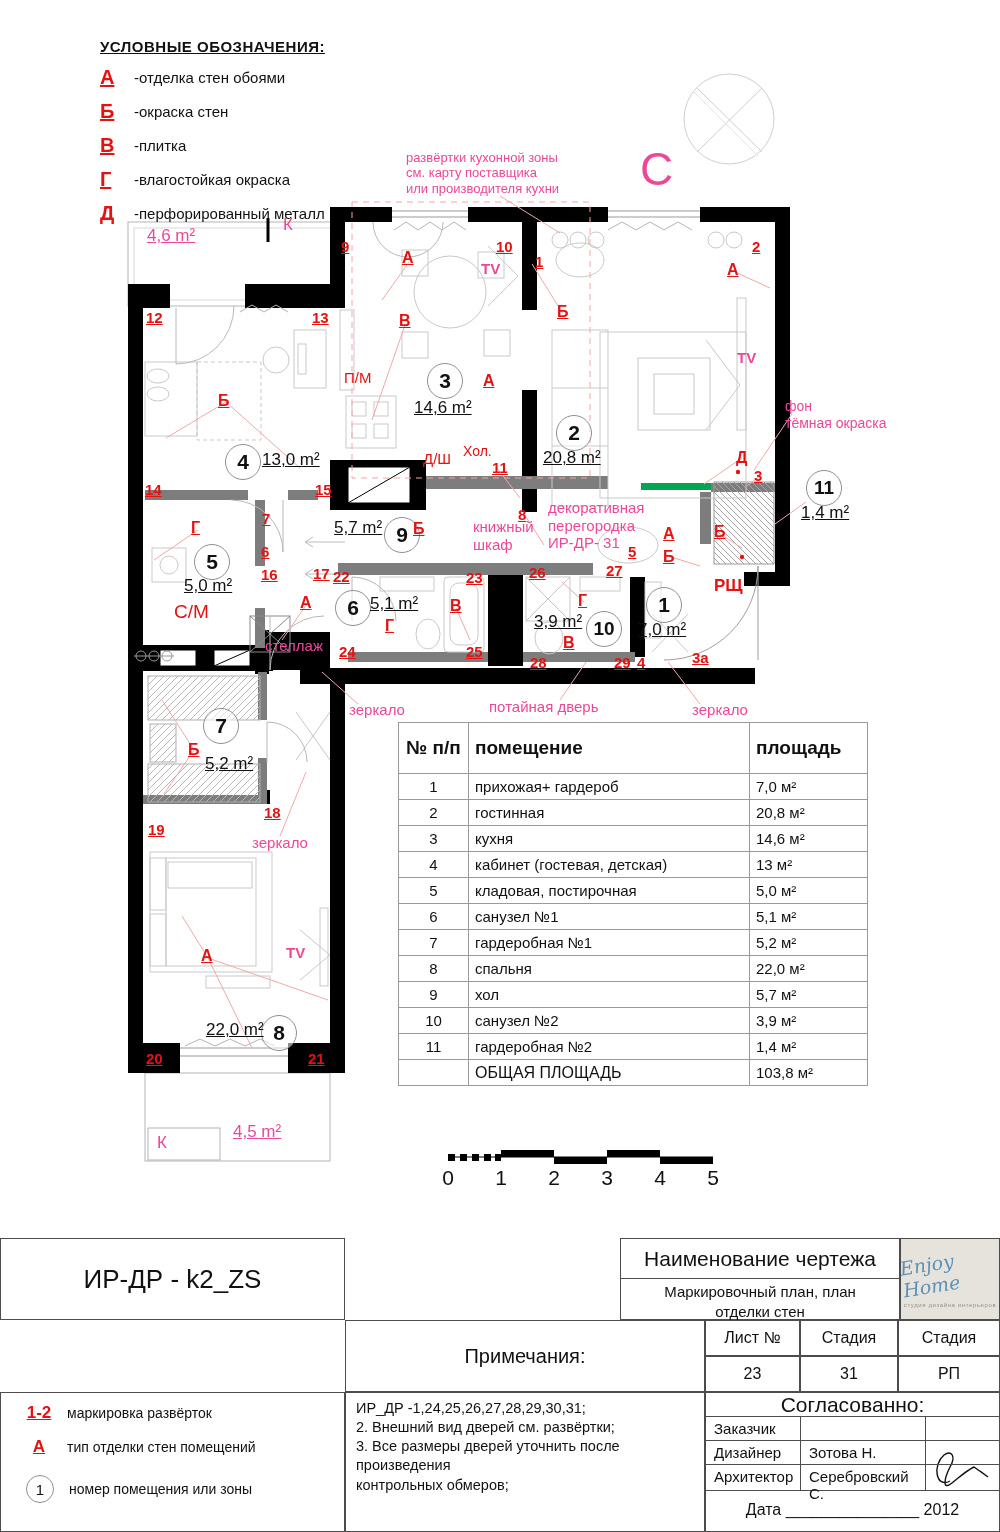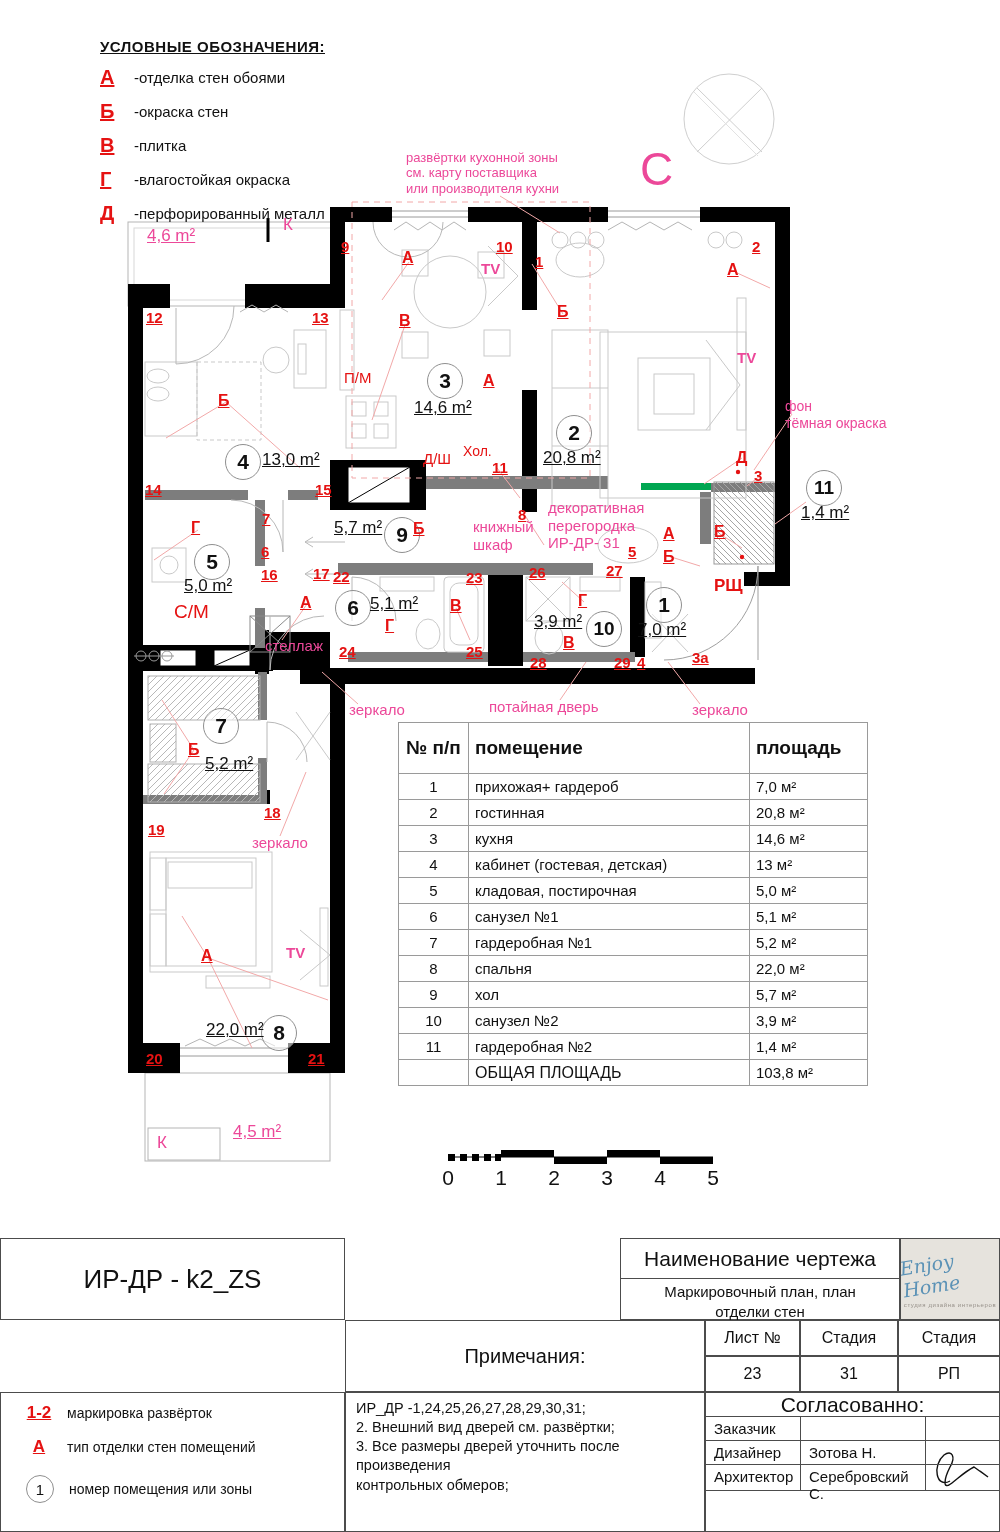--- a/index.html
+++ b/index.html
@@ -610,20 +610,21 @@
       <div class="notes" id="notes-list">
           <div>ИР_ДР -1,24,25,26,27,28,29,30,31;</div>
           <div>2. Внешний вид дверей см. развёртки;</div>
           <div>3. Все размеры дверей уточнить после произведения</div>
           <div>контрольных обмеров;</div>
         </div>
     </div>
 
     <div class="cell" style="left:705px;top:154px;width:295px;height:140px;" id="approval">
       <div class="appr-title">Согласованно:</div>
+      <div class="appr-date">Дата _______________  2012</div>
       <svg class="sig" width="75" height="55" viewBox="0 0 75 55">
         <path d="M28,38 C14,46 10,22 22,12 C30,6 34,14 28,24 C22,36 20,48 30,40 C40,32 44,28 52,24 L66,34 L58,28" fill="none" stroke="#111" stroke-width="1.4"></path>
       </svg>
     <div class="appr-row" style="top: 24px; height: 24px;">
           <div class="appr-label">Заказчик</div>
           <div class="appr-value"></div>
         </div>
         <div class="appr-row" style="top: 48px; height: 24px;">
           <div class="appr-label">Дизайнер</div>
           <div class="appr-value">Зотова Н.</div>

